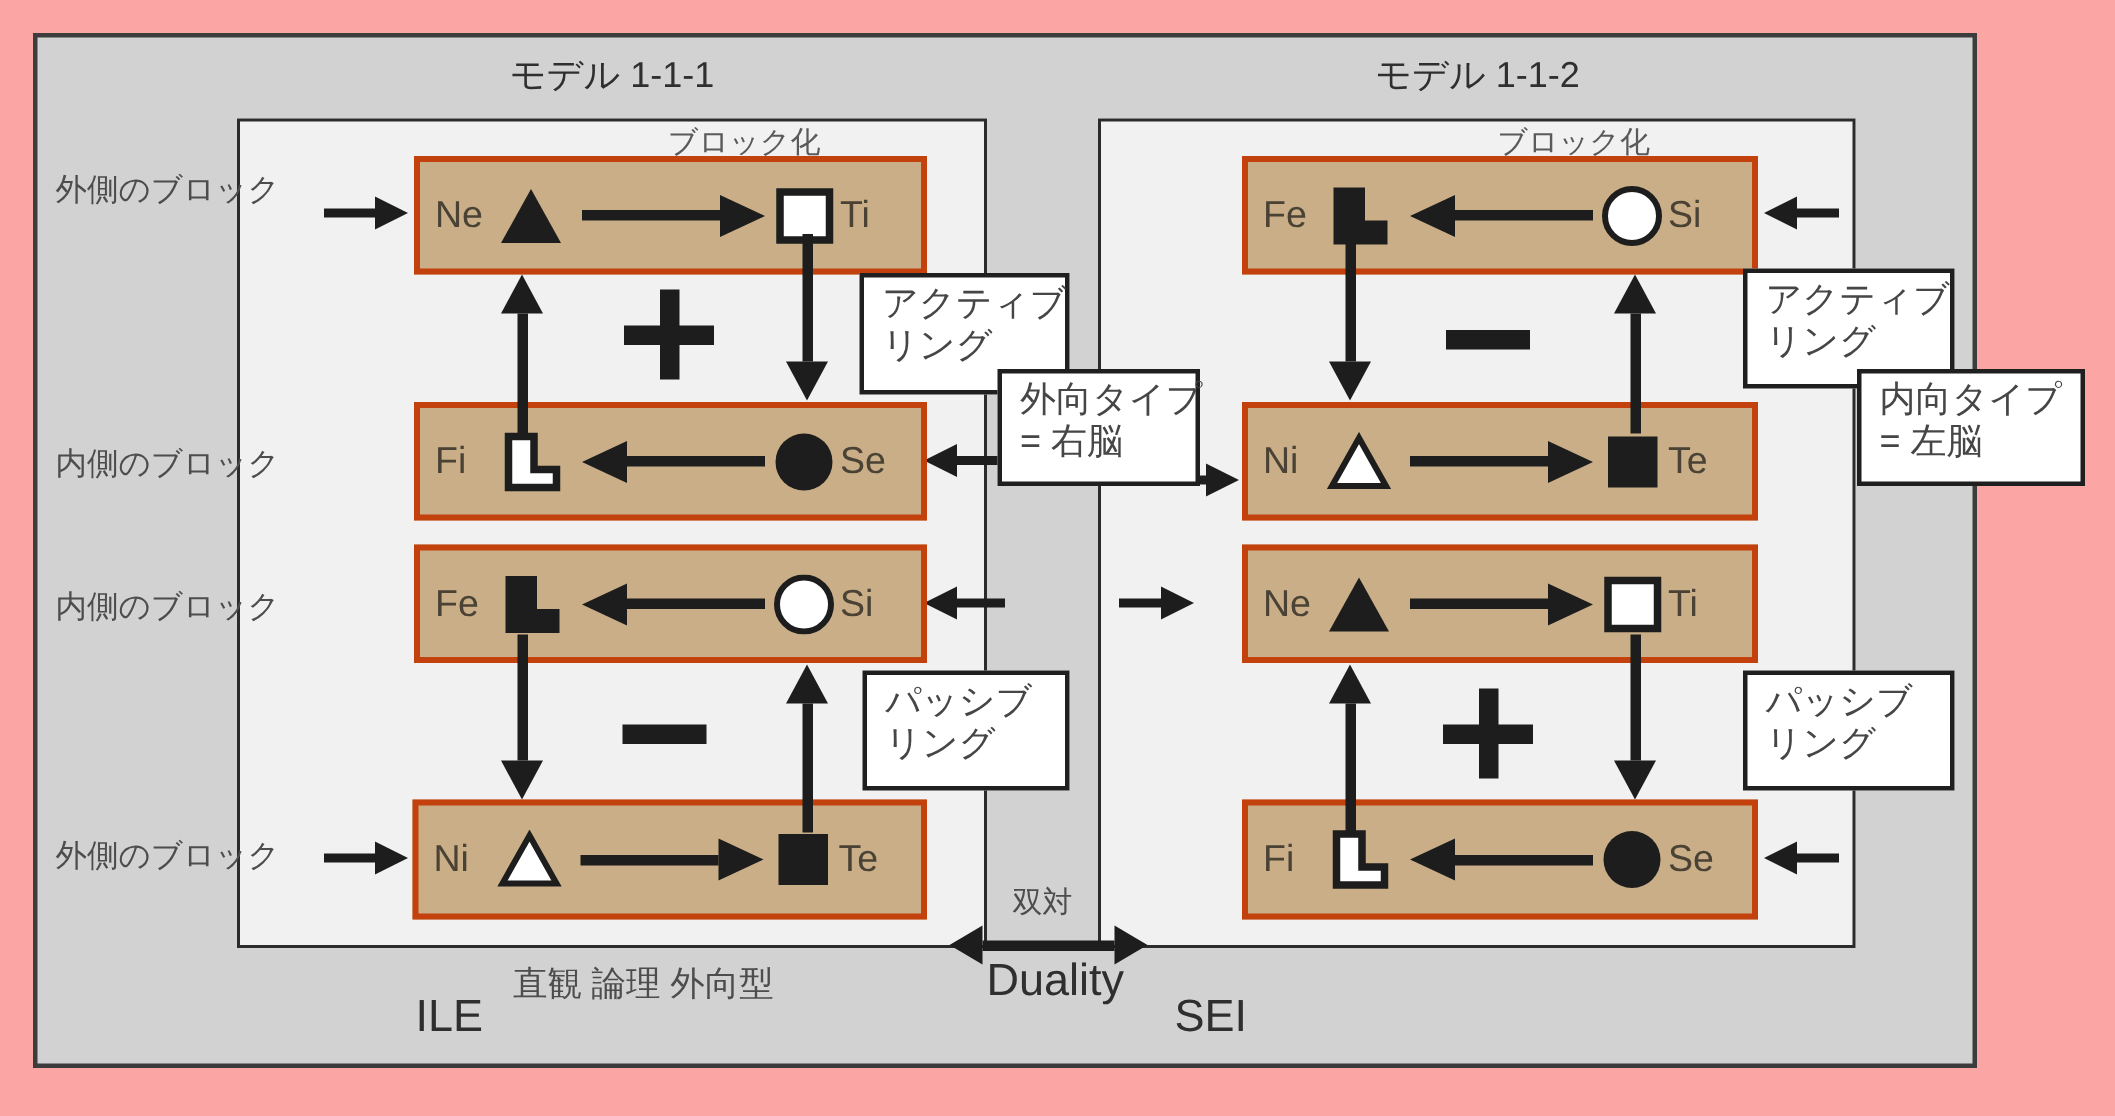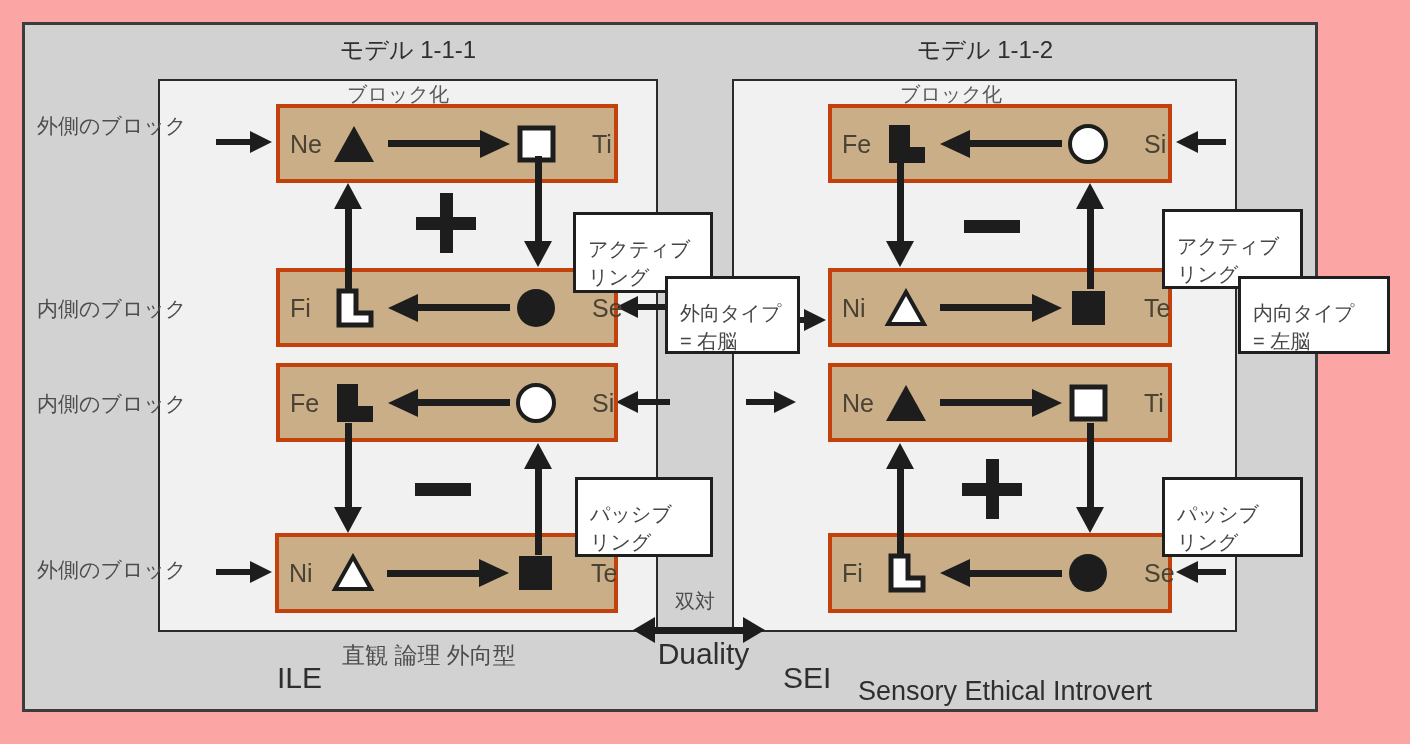--- a/index.html
+++ b/index.html
@@ -10,27 +10,27 @@
   }
   .outer {
     position:absolute; left:22px; top:22px; width:1296px; height:690px;
     background:#d2d2d2; border:3px solid #3c3c3c;
   }
   .panel {
     position:absolute; top:79px; height:553px;
     background:#f1f1f2; border:2px solid #2b2b2b;
   }
   .title { position:absolute; top:34px; width:210px; text-align:center; font-size:24px; color:#2f2f2f; }
-  .blockcap { position:absolute; top:81px; width:200px; text-align:left; font-size:20px; color:#5a5a5a; z-index:3; }
+  .blockcap { position:absolute; top:81px; width:200px; text-align:right; font-size:20px; color:#5a5a5a; z-index:3; }
   .marginlabel { position:absolute; font-size:21px; color:#4d4d4d; z-index:4; white-space:nowrap; }
   .fblock {
     position:absolute; background:#c9ae87; border:4px solid #c2410c; z-index:2;
   }
   .fn { position:absolute; top:50%; transform:translateY(-50%); font-size:25px; color:#4a4234; }
-  .fn-l { left:10px; } .fn-r { left:312px;text-align:right; }
+  .fn-l { left:10px; } .fn-r { left:280px;text-align:right; }
   .sym { position:absolute; top:50%; transform:translateY(-50%); line-height:0; }
   .sym-l { left:52px; } .sym-r { left:234px; }
   
   .harrow { display:flex; align-items:center; }
   .shaft-h { height:7px; background:#1d1d1d; flex:1; }
   .head-r { width:0; height:0; border-top:14px solid transparent; border-bottom:14px solid transparent; border-left:30px solid #1d1d1d; }
   .head-l { width:0; height:0; border-top:14px solid transparent; border-bottom:14px solid transparent; border-right:30px solid #1d1d1d; }
   .harrow.blk { position:absolute; left:108px; top:50%; transform:translateY(-50%); width:122px; height:28px; }
   .harrow.sm { position:absolute; height:22px; z-index:1; }
   .harrow.sm .shaft-h { height:6px; }
@@ -45,21 +45,21 @@
   .head-u { width:0; height:0; border-left:14px solid transparent; border-right:14px solid transparent; border-bottom:26px solid #1d1d1d; }
   .head-d { width:0; height:0; border-left:14px solid transparent; border-right:14px solid transparent; border-top:26px solid #1d1d1d; }
   
   .plus { position:absolute; width:60px; height:60px; z-index:3; }
   .plus .pb-h { position:absolute; left:0; top:24px; width:60px; height:13px; background:#1d1d1d; }
   .plus .pb-v { position:absolute; left:24px; top:0; width:13px; height:60px; background:#1d1d1d; }
   .minus { position:absolute; width:56px; height:13px; background:#1d1d1d; z-index:3; }
   
   .callout {
     position:absolute; background:#ffffff; border:3px solid #1f1f1f; z-index:5;
-    padding:20px 6px 0 12px; font-size:20px; line-height:28px; color:#464646; white-space:nowrap;margin-top:30px;
+    padding:4px 6px 0 12px; font-size:24px; line-height:28px; color:#464646; white-space:nowrap;
   }
   .dual-jp { position:absolute; left:653px; top:588px; width:84px; text-align:center; font-size:20px; color:#4d4d4d; z-index:4; }
   .dual-en { position:absolute; left:641px; top:637px; width:125px; text-align:center; font-size:30px; color:#2f2f2f; z-index:6; }
   .tcode { position:absolute; font-size:30px; color:#2f2f2f; }
   .tjp { position:absolute; font-size:23px; color:#4d4d4d; white-space:nowrap; }
   .ten { position:absolute; font-size:27px; color:#2f2f2f; white-space:nowrap; }
 </style>
 </head>
 <body>
 
@@ -307,14 +307,13 @@
   <div class="harrow dual">
       <div class="head-l"></div>
       <div class="shaft-h"></div>
       <div class="head-r"></div>
     </div>
   <div class="dual-en">Duality</div>
 
   <div class="tcode" style="left:277px;top:661px;">ILE</div>
   <div class="tjp" style="left:342px;top:640px;text-align:center;">直観 論理 外向型</div>
   <div class="tcode" style="left:783px;top:661px;">SEI</div>
-  <div class="ten" style="left:858px;top:676px;">Sensory Ethical Introvert</div>
 </div>
 
 </body></html>

